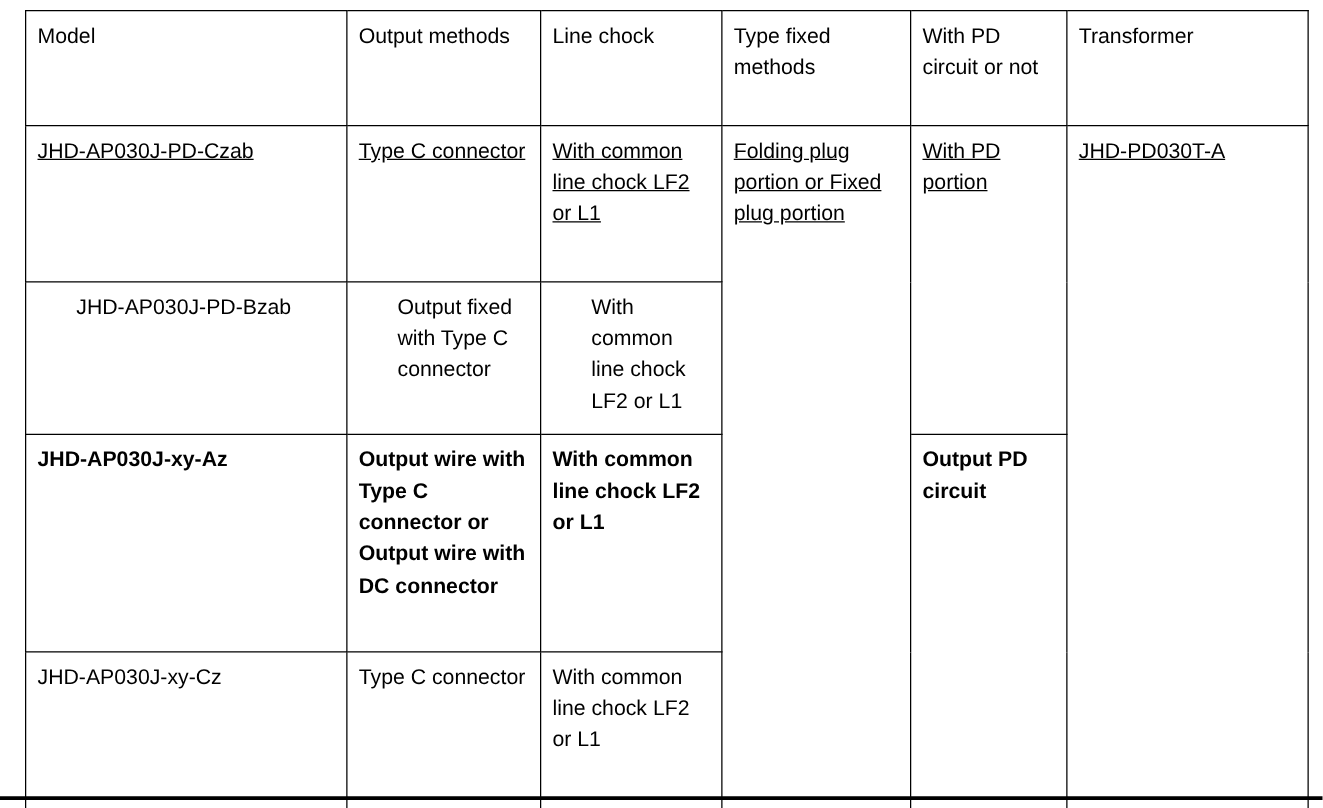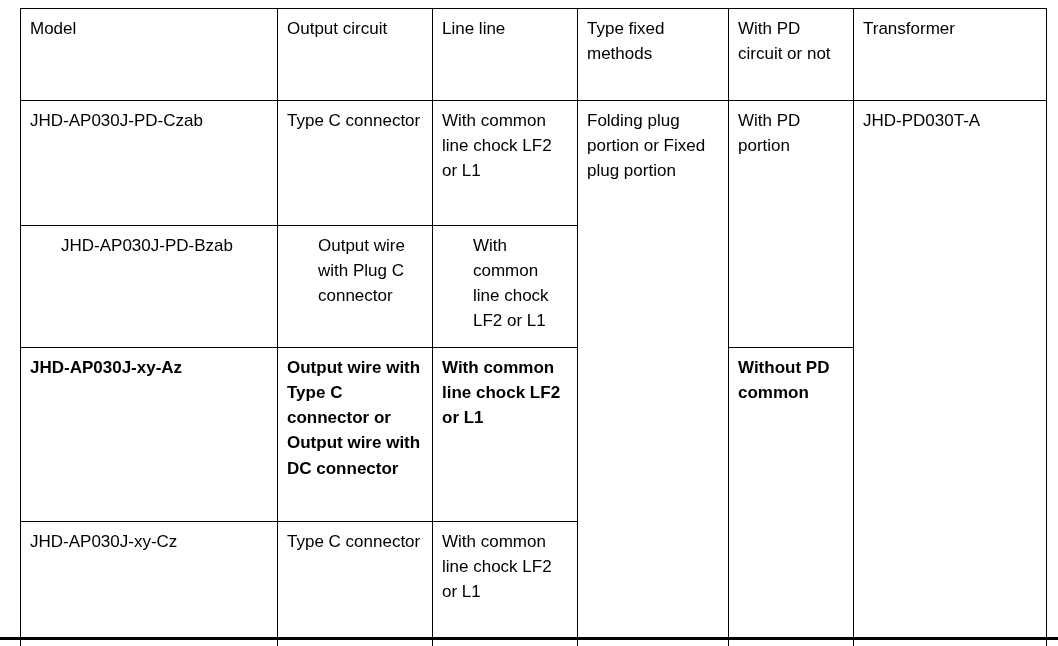--- a/index.html
+++ b/index.html
@@ -40,21 +40,21 @@
   
   col.c0 { width: 257px; }
   col.c1 { width: 155px; }
   col.c2 { width: 145px; }
   col.c3 { width: 151px; }
   col.c4 { width: 125px; }
   col.c5 { width: 193px; }
 
   
   tr.r-head td { height: 78px; }
-  tr.r0 td { height: 111px; }
+  tr.r0 td { height: 111px; text-decoration: underline; }
   tr.r1 td { height: 108px; padding-left: 40px; }
   tr.r2 td { height: 160px; font-weight: bold; }
   tr.r3 td { height: 112px; }
 
   
   #table-bottom-rule {
     position: absolute;
     left: 0px;
     top: 637px;
     width: 1058px;
@@ -71,47 +71,47 @@
       <col class="c0">
         <col class="c1">
         <col class="c2">
         <col class="c3">
         <col class="c4">
         <col class="c5">
     </colgroup>
     <tbody>
       <tr class="r-head">
         <td>Model</td>
-        <td>Output circuit</td>
-        <td>Line line</td>
+        <td>Output methods</td>
+        <td>Line chock</td>
         <td>Type fixed methods</td>
         <td>With PD circuit or not</td>
         <td>Transformer</td>
       </tr>
 
       <tr class="r0">
         <td>JHD-AP030J-PD-Czab</td>
         <td>Type C connector</td>
         <td>With common line chock LF2 or L1</td>
         <td rowspan="4">Folding plug portion or Fixed plug portion</td>
         <td rowspan="2">With PD portion</td>
         <td rowspan="4">JHD-PD030T-A</td>
       </tr>
 
       <tr class="r1">
         <td>JHD-AP030J-PD-Bzab</td>
-        <td>Output wire with Plug C connector</td>
+        <td>Output fixed with Type C connector</td>
         <td>With common line chock LF2 or L1</td>
       </tr>
 
       <tr class="r2">
         <td>JHD-AP030J-xy-Az</td>
         <td>Output wire with Type C connector or Output wire with DC connector</td>
         <td>With common line chock LF2 or L1</td>
-        <td rowspan="2">Without PD common</td>
+        <td rowspan="2">Output PD circuit</td>
       </tr>
 
       <tr class="r3">
         <td>JHD-AP030J-xy-Cz</td>
         <td>Type C connector</td>
         <td>With common line chock LF2 or L1</td>
       </tr>
     </tbody>
   </table>
 </div>

